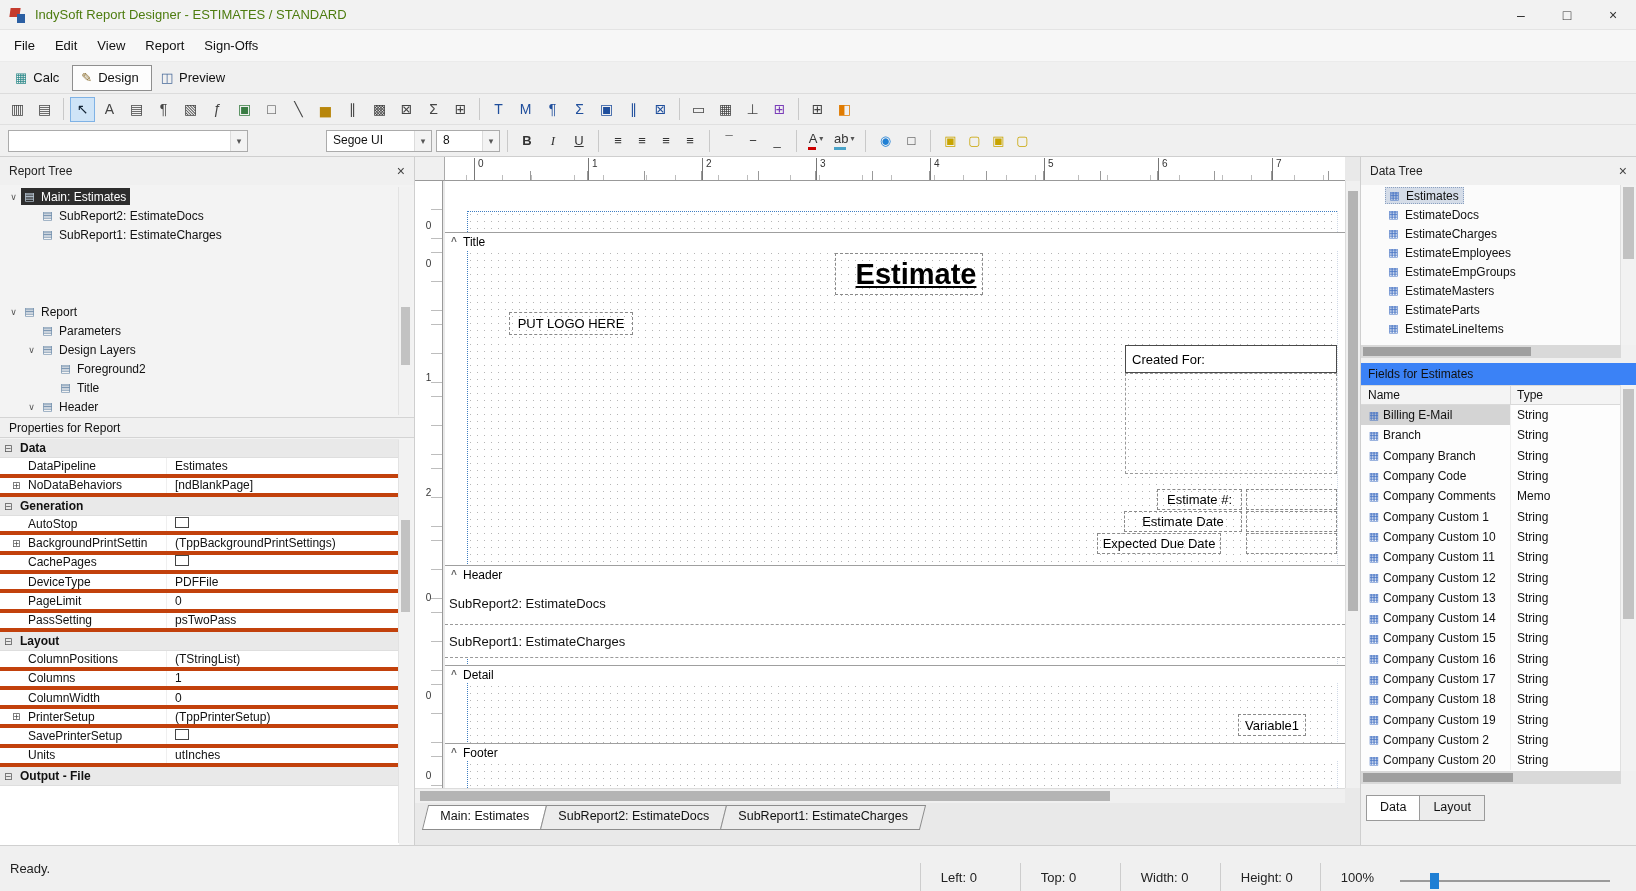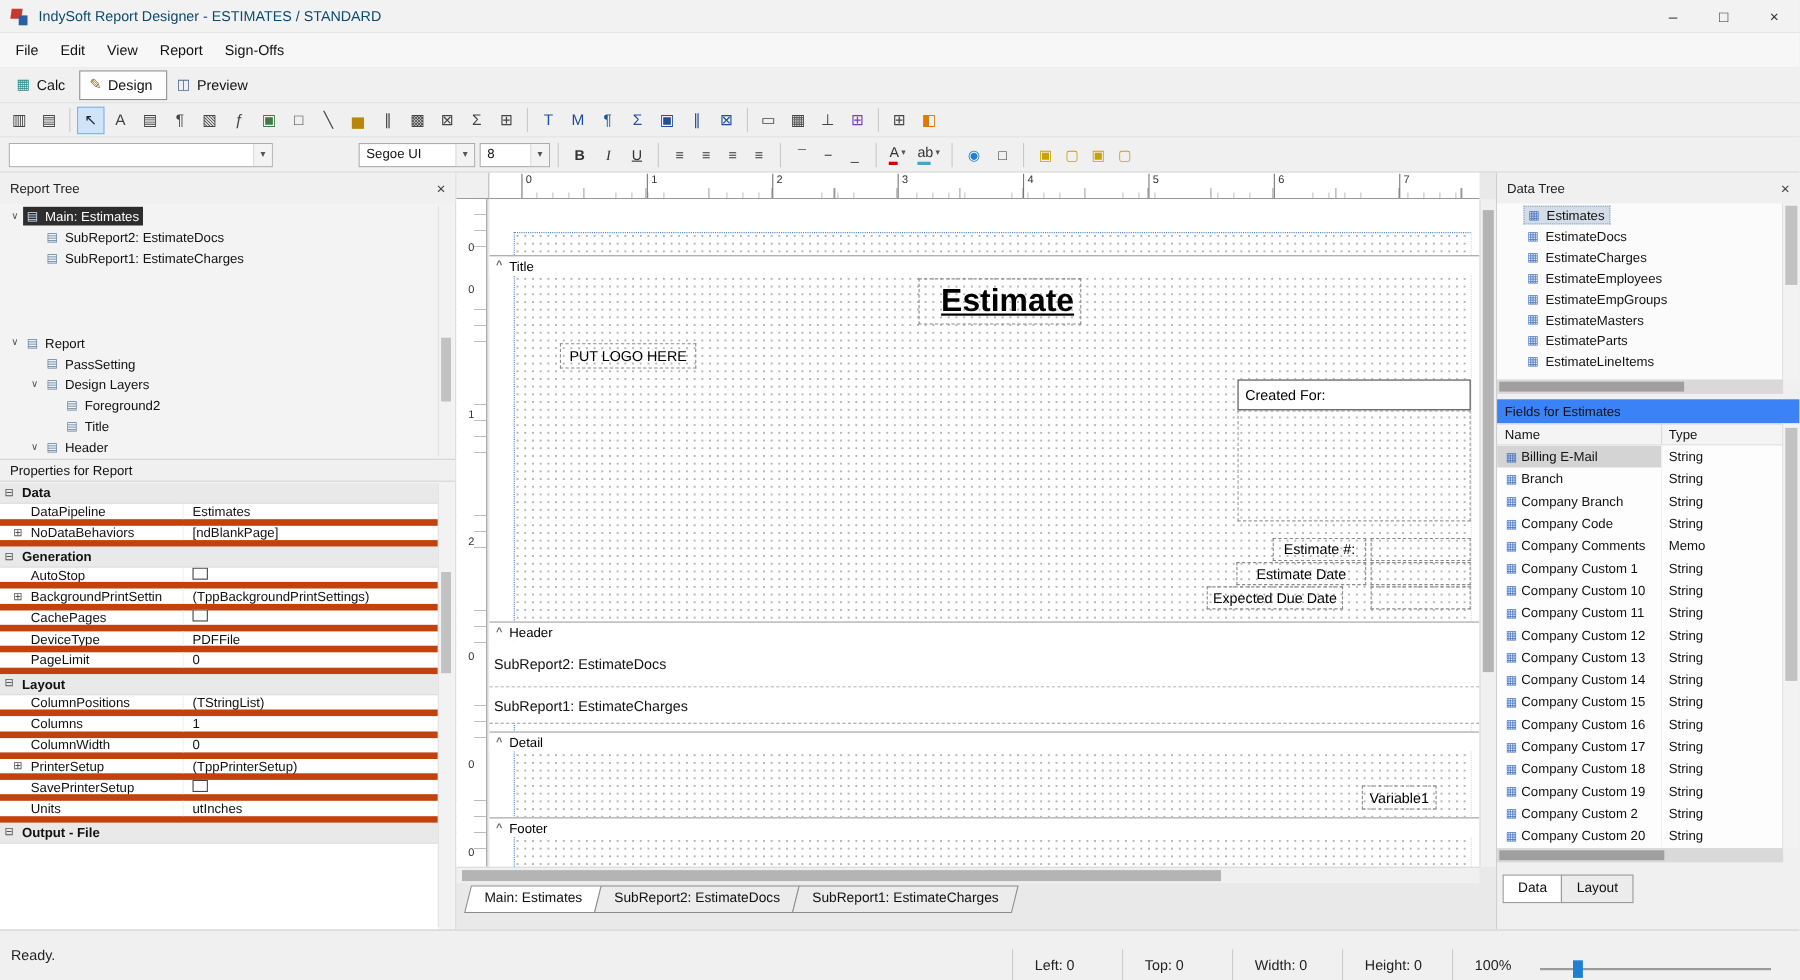--- a/index.html
+++ b/index.html
@@ -10,21 +10,21 @@
     position:relative; overflow:hidden;
   }
 
   
   .titlebar { position:absolute; top:0; left:0; right:0; height:30px; background:#f2f2f2;
     border-bottom:1px solid #e4e4e4; display:flex; align-items:center; }
   .app-icon { width:16px; height:16px; margin:0 9px 0 10px; position:relative; }
   .app-icon::before { content:""; position:absolute; left:0; top:1px; width:10px; height:9px;
     background:#c43b2e; transform:skewX(-8deg); }
   .app-icon::after { content:""; position:absolute; right:1px; bottom:0; width:8px; height:9px; background:#2b5fa3; }
-  .title-text { font-size:13px; color:#0c4a6e; }
+  .title-text { font-size:13px; color:#4d7c0f; }
   .win-btns { margin-left:auto; display:flex; height:100%; }
   .win-btn { width:46px; height:100%; display:flex; align-items:center; justify-content:center;
     font-size:14px; color:#333; }
 
   
   .menubar { position:absolute; top:30px; left:0; right:0; height:32px; background:#f7f7f7;
     border-bottom:1px solid #ebebeb; display:flex; align-items:center; padding-left:4px; }
   .menu-item { padding:5px 10px; font-size:13px; color:#111; }
 
   
@@ -84,21 +84,21 @@
 
   .panel-vscroll { position:absolute; width:14px; background:#f2f2f2; border-left:1px solid #e2e2e2; }
   .panel-vscroll .thumb { position:absolute; left:2px; right:2px; background:#c2c2c2; }
   #treeScroll { right:2px; top:30px; height:228px; }
   #propsScroll { right:2px; top:283px; height:403px; }
 
   .props-header { position:absolute; top:260px; left:0; right:0; height:21px; background:#f0f0f0;
     border-top:1px solid #d4d4d4; border-bottom:1px solid #d4d4d4; display:flex; align-items:center;
     padding-left:9px; }
   .props-grid { position:absolute; top:282px; left:0; width:399px; bottom:0; background:#fff; overflow:hidden; }
-  .prow { height:19.3px; display:flex; align-items:center; border-bottom:6px solid #c2410c; }
+  .prow { height:19.3px; display:flex; align-items:center; border-bottom:4px solid #c2410c; }
   .prow .pname { width:167px; height:100%; display:flex; align-items:center; padding-left:12px;
     border-right:1px solid #efefef; overflow:hidden; white-space:nowrap; }
   .pexp { width:16px; flex:0 0 16px; font-size:10px; color:#555; }
   .prow .pvalue { flex:1; padding-left:8px; overflow:hidden; white-space:nowrap; }
   .prow.section { background:#e9e9e9; font-weight:bold; padding-left:4px; border-bottom:1px solid #dedede; }
   .prow.section .pexp { font-weight:normal; }
   .pcheck { width:14px; height:11px; border:1px solid #444; background:#fff; display:inline-block; }
 
   
   .center-panel { position:absolute; left:415px; top:0; width:945px; height:100%; background:#e9e9e9; }
@@ -377,21 +377,21 @@
             <span class="exp" data-name="expander-icon">∨</span>
             <span class="seg" data-name="tree-node-segment">
               <span class="ticon" data-name="report-node-icon">▤</span>
               <span class="tlabel" data-name="tree-node-label">Report</span>
             </span>
           </div>
           <div class="trow" data-name="tree-node-parameters" style="padding-left: 24px;">
             <span class="exp" data-name="expander-spacer"></span>
             <span class="seg" data-name="tree-node-segment">
               <span class="ticon" data-name="report-node-icon">▤</span>
-              <span class="tlabel" data-name="tree-node-label">PassSetting</span>
+              <span class="tlabel" data-name="tree-node-label">Parameters</span>
             </span>
           </div>
           <div class="trow" data-name="tree-node-design-layers" style="padding-left: 24px;">
             <span class="exp" data-name="expander-icon">∨</span>
             <span class="seg" data-name="tree-node-segment">
               <span class="ticon" data-name="report-node-icon">▤</span>
               <span class="tlabel" data-name="tree-node-label">Design Layers</span>
             </span>
           </div>
           <div class="trow" data-name="tree-node-foreground2" style="padding-left: 42px;">
@@ -473,20 +473,27 @@
             <span data-name="property-name-label">DeviceType</span>
           </div>
           <div class="pvalue" data-name="property-value">PDFFile</div>
         </div>
         <div class="prow" data-name="property-row-pagelimit">
           <div class="pname" data-name="property-name">
             <span class="pexp" data-name="property-expander-spacer"></span>
             <span data-name="property-name-label">PageLimit</span>
           </div>
           <div class="pvalue" data-name="property-value">0</div>
+        </div>
+        <div class="prow" data-name="property-row-passsetting">
+          <div class="pname" data-name="property-name">
+            <span class="pexp" data-name="property-expander-spacer"></span>
+            <span data-name="property-name-label">PassSetting</span>
+          </div>
+          <div class="pvalue" data-name="property-value">psTwoPass</div>
         </div>
         <div class="prow section" data-name="property-section-layout">
           <span class="pexp" data-name="section-expander-icon">⊟</span>
           <span data-name="property-section-label">Layout</span>
         </div>
         <div class="prow" data-name="property-row-columnpositions">
           <div class="pname" data-name="property-name">
             <span class="pexp" data-name="property-expander-spacer"></span>
             <span data-name="property-name-label">ColumnPositions</span>
           </div>

